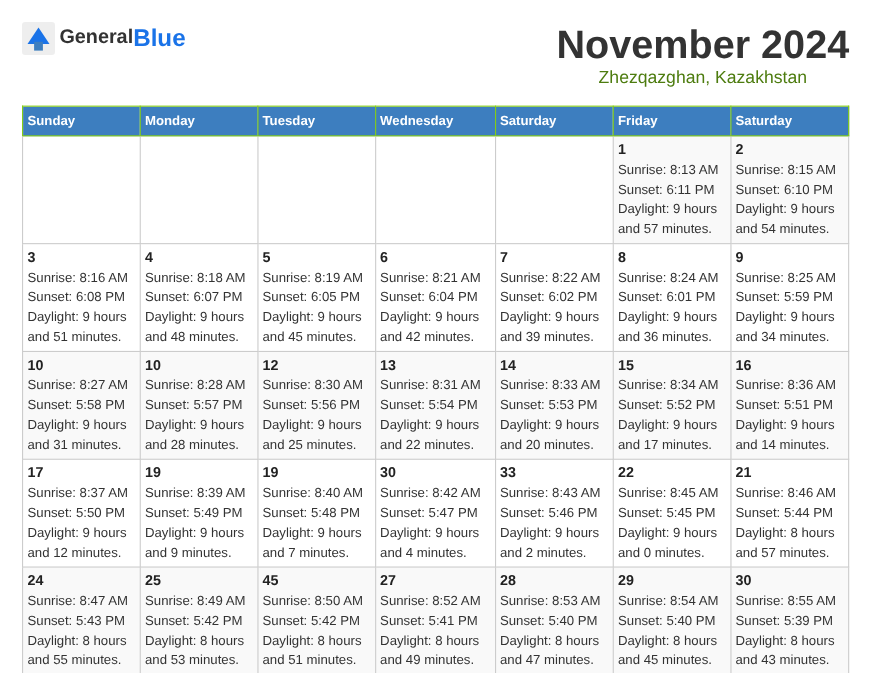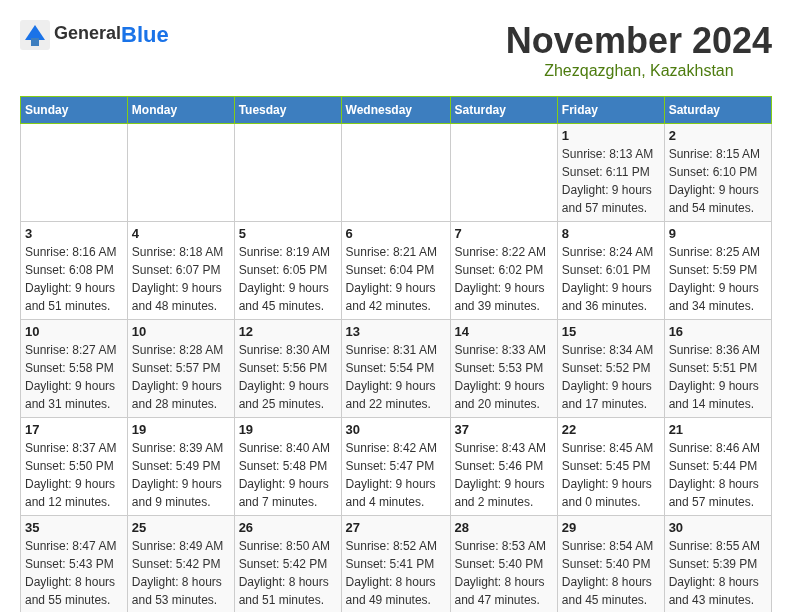--- a/index.html
+++ b/index.html
@@ -213,43 +213,43 @@
         </td>
         <td>
           <span class="day-num">19</span>
           <div class="day-info">Sunrise: 8:40 AM<br>Sunset: 5:48 PM<br>Daylight: 9 hours and 7 minutes.</div>
         </td>
         <td>
           <span class="day-num">30</span>
           <div class="day-info">Sunrise: 8:42 AM<br>Sunset: 5:47 PM<br>Daylight: 9 hours and 4 minutes.</div>
         </td>
         <td>
-          <span class="day-num">37</span>
+          <span class="day-num">33</span>
           <div class="day-info">Sunrise: 8:43 AM<br>Sunset: 5:46 PM<br>Daylight: 9 hours and 2 minutes.</div>
         </td>
         <td>
           <span class="day-num">22</span>
           <div class="day-info">Sunrise: 8:45 AM<br>Sunset: 5:45 PM<br>Daylight: 9 hours and 0 minutes.</div>
         </td>
         <td>
           <span class="day-num">21</span>
           <div class="day-info">Sunrise: 8:46 AM<br>Sunset: 5:44 PM<br>Daylight: 8 hours and 57 minutes.</div>
         </td>
       </tr>
       <tr>
         <td>
-          <span class="day-num">35</span>
+          <span class="day-num">24</span>
           <div class="day-info">Sunrise: 8:47 AM<br>Sunset: 5:43 PM<br>Daylight: 8 hours and 55 minutes.</div>
         </td>
         <td>
           <span class="day-num">25</span>
           <div class="day-info">Sunrise: 8:49 AM<br>Sunset: 5:42 PM<br>Daylight: 8 hours and 53 minutes.</div>
         </td>
         <td>
-          <span class="day-num">26</span>
+          <span class="day-num">45</span>
           <div class="day-info">Sunrise: 8:50 AM<br>Sunset: 5:42 PM<br>Daylight: 8 hours and 51 minutes.</div>
         </td>
         <td>
           <span class="day-num">27</span>
           <div class="day-info">Sunrise: 8:52 AM<br>Sunset: 5:41 PM<br>Daylight: 8 hours and 49 minutes.</div>
         </td>
         <td>
           <span class="day-num">28</span>
           <div class="day-info">Sunrise: 8:53 AM<br>Sunset: 5:40 PM<br>Daylight: 8 hours and 47 minutes.</div>
         </td>

